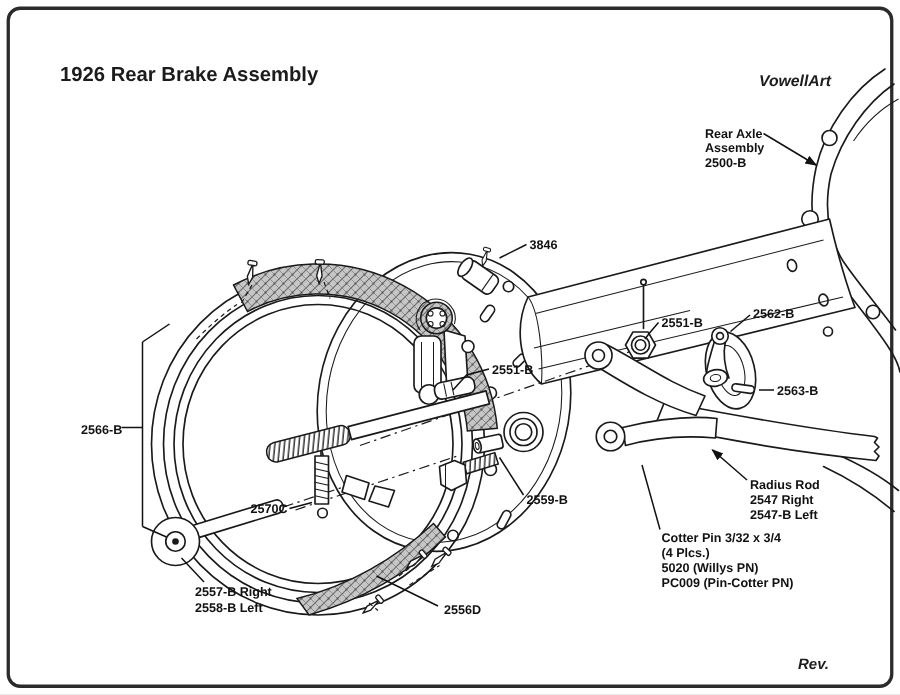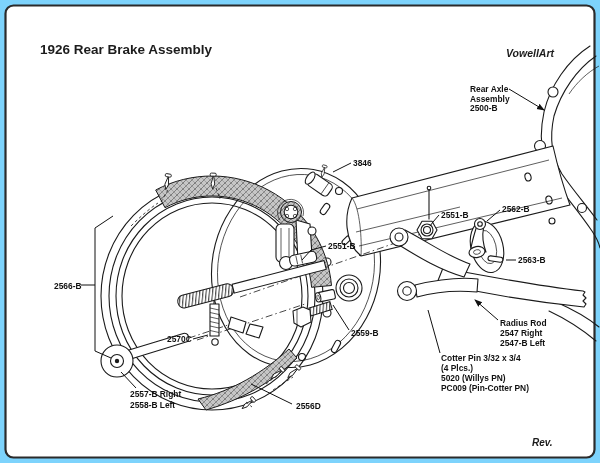--- a/index.html
+++ b/index.html
@@ -1,16 +1,16 @@
 <!DOCTYPE html>
 <html><head>
 <meta charset="utf-8">
 <style>
   html,body{margin:0;padding:0;background:#d9d9d9;}
-  .page{position:relative;width:600px;height:463px;background:#7dd3fc;overflow:hidden;}
+  .page{position:relative;width:600px;height:463px;background:#ffffff;overflow:hidden;}
   svg{display:block;}
   .ln{stroke:#1a1a1a;fill:none;stroke-width:1.1;stroke-linecap:round;stroke-linejoin:round;}
   .fw{fill:#ffffff;stroke:#1a1a1a;stroke-width:1.1;stroke-linejoin:round;}
   .thin{stroke:#1a1a1a;fill:none;stroke-width:.7;}
   .dash{stroke:#1a1a1a;fill:none;stroke-width:.8;stroke-dasharray:7 3 1.5 3;}
   .dsh{stroke:#1a1a1a;fill:none;stroke-width:.8;stroke-dasharray:3 2.5;}
   .ldr{stroke:#111111;fill:none;stroke-width:1;stroke-linejoin:round;}
   .lbl{font:700 8.4px "Liberation Sans",sans-serif;fill:#111111;}
   .title{font:700 13.5px "Liberation Sans",sans-serif;fill:#1c1c1c;}
   .credit{font:italic 700 10.5px "Liberation Sans",sans-serif;fill:#1c1c1c;}

